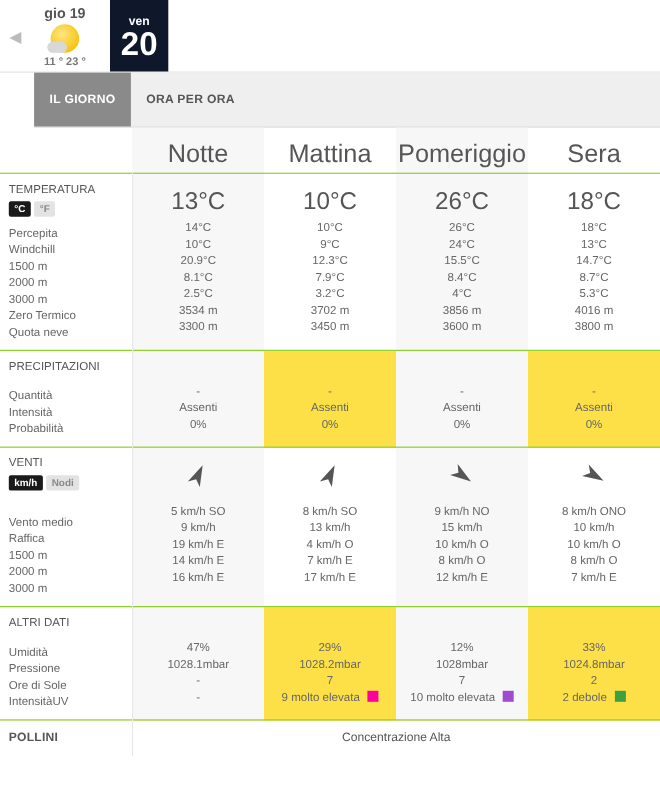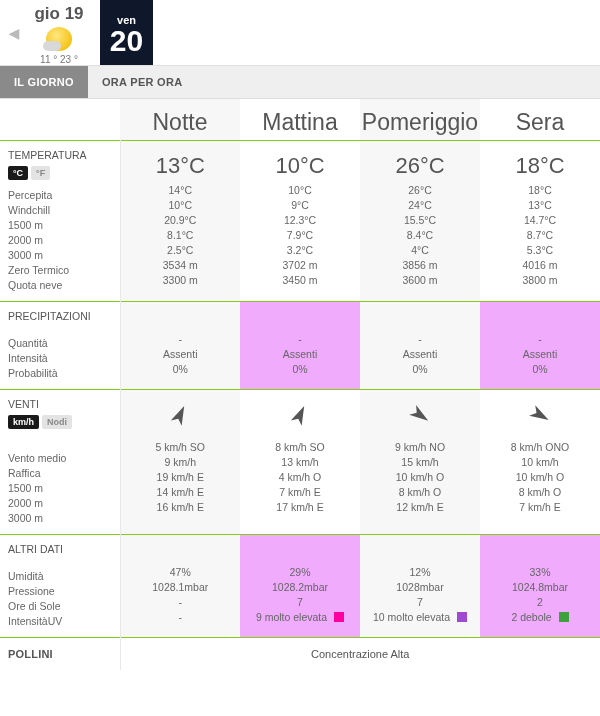--- a/index.html
+++ b/index.html
@@ -27,22 +27,22 @@
     color: #bbb;
     font-size: 14px;
   }
   .day {
     width: 62px;
     display: flex; flex-direction: column; align-items: center;
     padding-top: 4px;
     font-size: 11px;
     color: #444;
   }
-  .day .dlabel { font-size: 17px; font-weight: bold; color: #555; }
-  .day .dtemp { font-size: 10px; color: #777; margin-top: 2px; }
+  .day .dlabel { font-size: 13px; font-weight: bold; color: #555; }
+  .day .dtemp { font-size: 10px; color: #777; margin-top: 2px; font-weight: bold; }
   .sun-mini {
     width: 26px; height: 26px; border-radius: 50%;
     background: radial-gradient(circle at 40% 35%, #ffe680, #f5c518 70%, #e0a800);
     margin: 3px 0 1px 0;
     position: relative;
   }
   .sun-mini.cloudy::after {
     content: "";
     position: absolute; left: -3px; bottom: 0;
     width: 18px; height: 10px;
@@ -55,23 +55,24 @@
     width: 53px;
     margin-left: 10px;
     justify-content: center;
   }
   .day.selected .dlabel { color: #fff; font-size: 11px; }
   .day.selected .dnum { color: #fff; font-size: 30px; font-weight: bold; line-height: 1; }
 
   
   .tabs {
     display: flex;
-    height: 33px;
+    height: 50px;
     background: #efefef;
     border-bottom: 1px solid #ddd;
+    margin-left: 31px;
   }
   .tab {
     display: flex; align-items: center; justify-content: center;
     font-size: 11px; font-weight: bold;
     letter-spacing: .3px;
     padding: 0 14px;
     color: #555;
   }
   .tab.active {
     background: #8a8a8a;
@@ -103,21 +104,21 @@
   }
   td.cell {
     text-align: center;
     vertical-align: top;
     font-size: 11px;
     color: #555;
     padding: 6px 4px;
   }
   .col-alt { background: #f7f7f7; }
   .row-sep td { border-top: 1px solid #84cc16; }
-  .band { background: #f0abfc; }
+  .band { background: #fde047; }
 
   
   .colhead {
     text-align: center;
     font-size: 23px;
     color: #555;
     padding: 10px 0 4px 0;
     font-weight: normal;
   }
   .wx-icon-wrap { padding: 2px 0 2px 0; text-align:center; }

